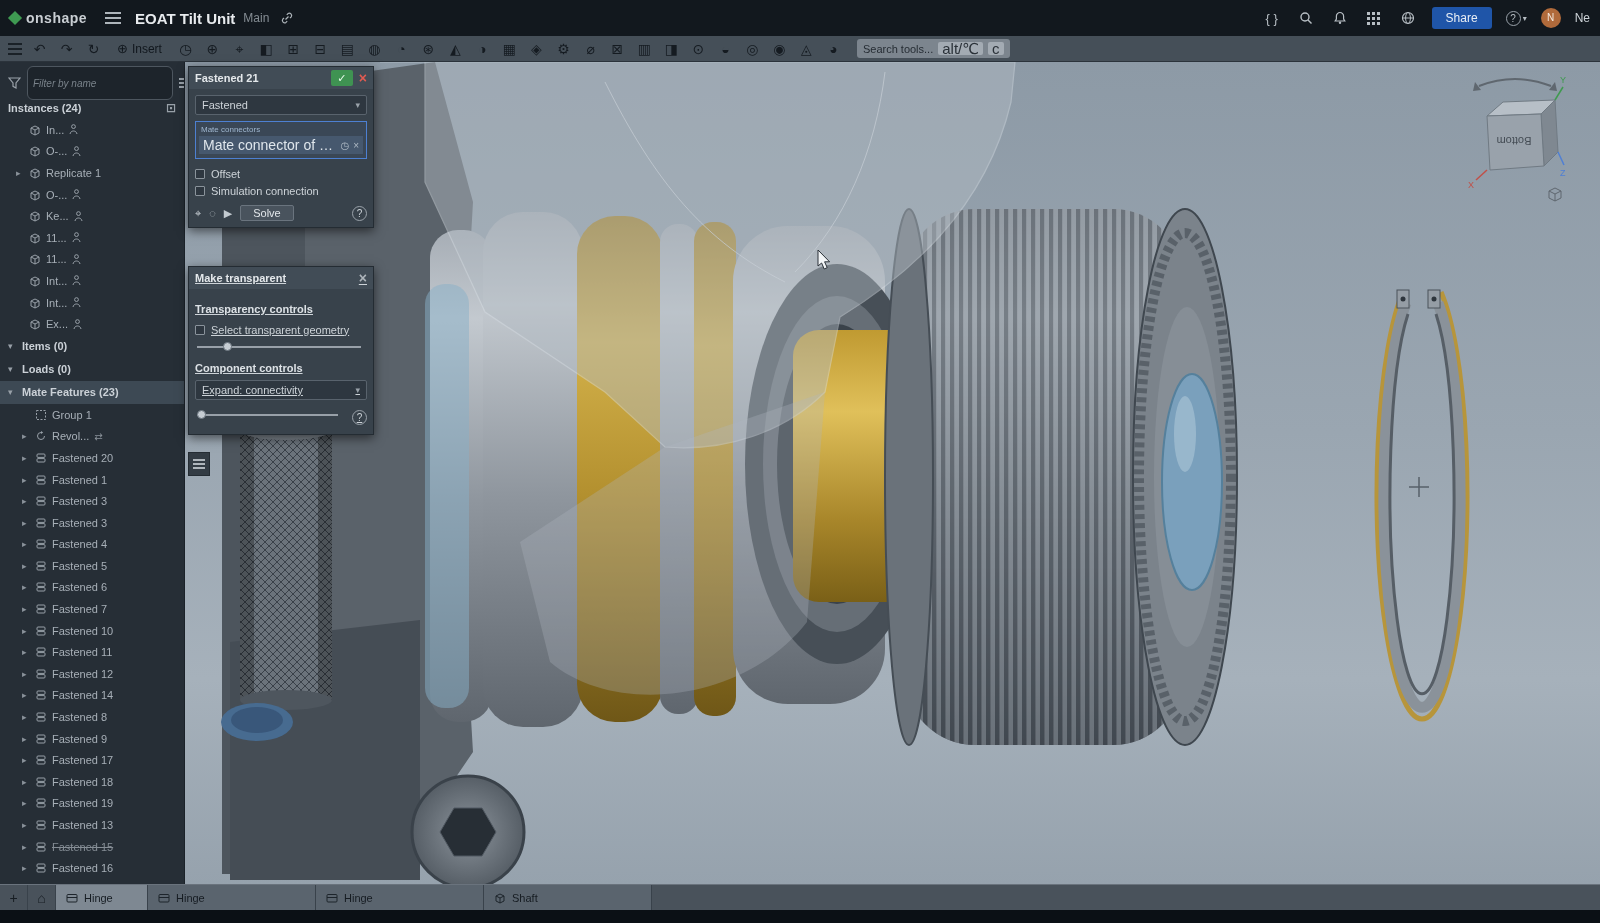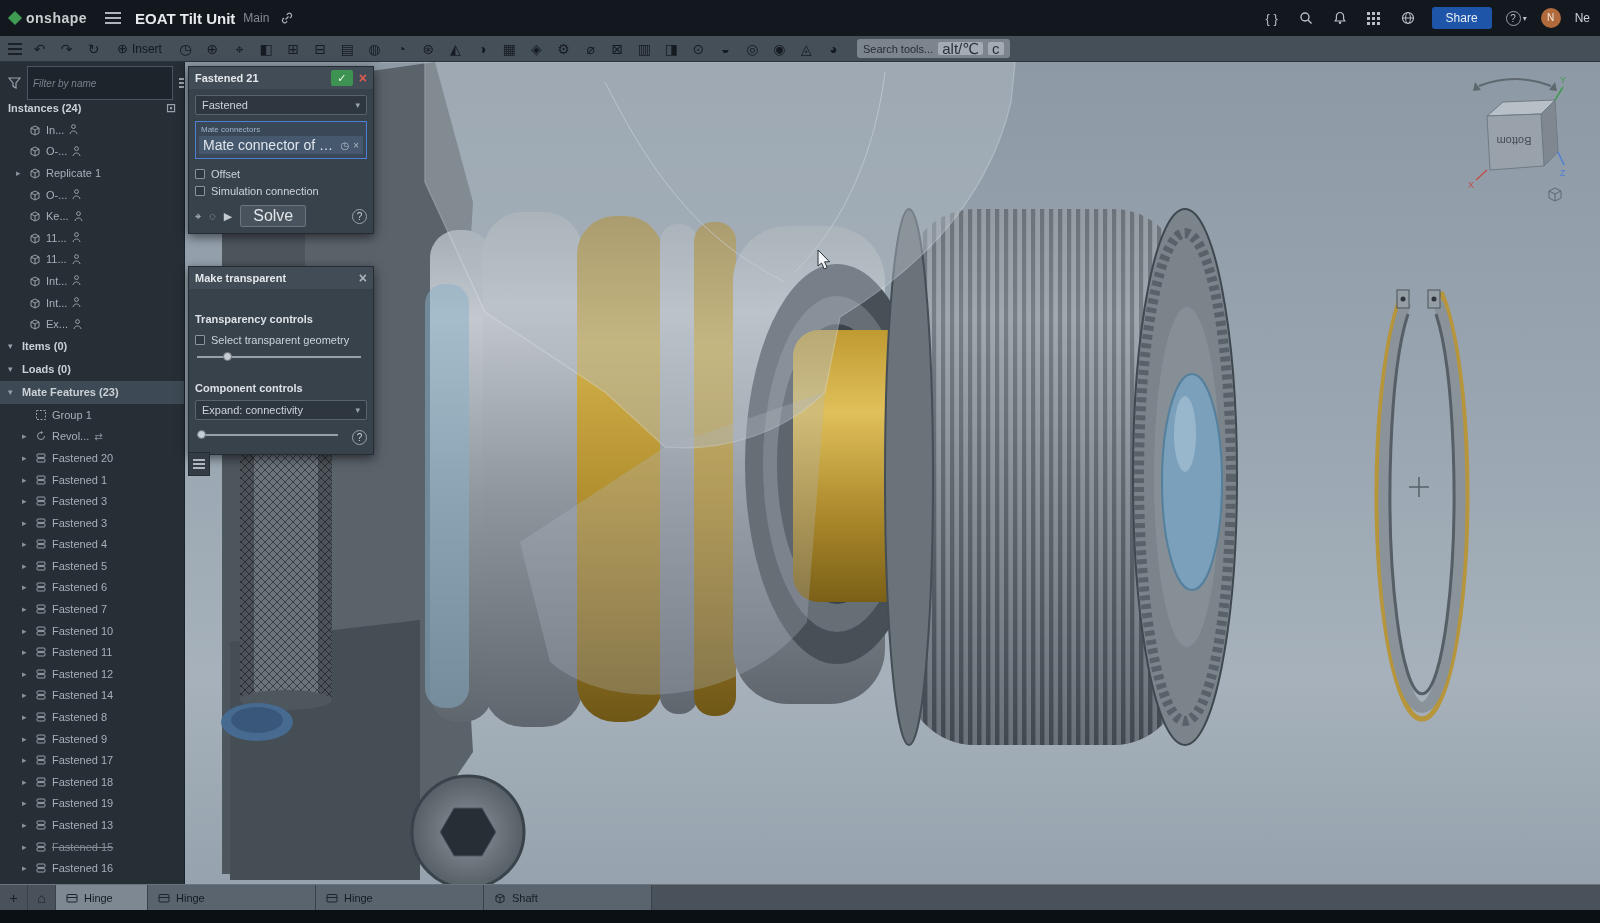--- a/index.html
+++ b/index.html
@@ -38,21 +38,21 @@
   .searchbox { margin-left:10px; display:flex; align-items:center; gap:5px; background:#7c858e;
     border-radius:3px; height:19px; padding:0 6px; cursor:text; }
   .searchbox .ph { font-size:11px; color:#262d34; }
   .kbd { background:#a3abb3; border-radius:2px; font-size:15px; color:#2a3138; padding:1px 4px; line-height:11px; }
 
   
   #leftpanel { position:absolute; left:0; top:62px; width:185px; height:822px;
     background:#262e36; overflow:hidden; padding-top:8px; border-right:1px solid #1b2229; }
   .filter-row { height:26px; display:flex; align-items:center; gap:6px; padding:0 8px; }
   .funnel { flex:0 0 auto; }
-  #filter-input { flex:1; height:18px; background:#1d242b; border:1px solid #4d565f; border-radius:0;
+  #filter-input { flex:1; height:18px; background:#1d242b; border:1px solid #4d565f; border-radius:6px;
     color:#9aa2aa; font-size:10px; font-style:italic; padding:16px 5px; font-family:inherit; }
   #filter-input::placeholder { color:#79828a; font-style:italic; }
   .list-ic { display:flex; flex-direction:column; gap:2px; }
   .list-ic i { width:12px; height:2px; background:#9aa2aa; }
   .sec-head { height:23px; display:flex; align-items:center; gap:5px; padding:0 8px;
     font-size:11px; font-weight:bold; color:#cbd1d7; cursor:pointer; }
   .sec-head .sc { font-size:9px; color:#98a0a8; width:9px; }
   .sec-head.selected { background:#3d4954; }
   .sec-head .tail-ic { margin-left:auto; font-size:12px; color:#98a0a8; }
   .irow,.mrow { height:21.6px; display:flex; align-items:center; gap:5px; padding-left:16px;
@@ -93,23 +93,23 @@
   .select .ca { font-size:9px; color:#9aa2aa; }
   .mc-box { border:1px solid #4d80d2; background:#3a4756; padding:3px 3px 4px; margin-bottom:6px; }
   .mc-label { font-size:8px; color:#9fb6cf; margin:0 0 2px 2px; }
   .mc-row { background:#46586e; height:18px; display:flex; align-items:center; gap:4px; padding:0 4px; }
   .mc-row .txt { flex:1; font-size:14px; color:#dfe6ec; overflow:hidden; text-overflow:ellipsis; white-space:nowrap; }
   .mc-row .mi { font-size:10px; color:#aeb9c4; cursor:pointer; }
   .chk-row { display:flex; align-items:center; gap:6px; height:17px; cursor:pointer; }
   .chk { width:10px; height:10px; border:1px solid #8a939b; background:#2e3740; border-radius:1px; }
   .dlg-ft { display:flex; align-items:center; gap:8px; padding-top:6px; }
   .ft-ic { color:#c3cad0; font-size:11px; cursor:pointer; }
-  .solve-btn { border:1px solid #6a747e; background:#49535d; color:#e2e6ea; font-size:16px;
+  .solve-btn { border:1px solid #6a747e; background:#49535d; color:#e2e6ea; font-size:11px;
     padding:1px 12px; border-radius:2px; cursor:pointer; }
-  .dlg-sec { font-weight:bold; color:#dde2e6; margin:18px 0 6px; }
+  .dlg-sec { font-weight:bold; color:#dde2e6; margin:8px 0 6px; }
   .slider { position:relative; height:14px; margin:2px 0 6px; flex:1; }
   .track { position:absolute; left:2px; right:6px; top:6px; height:2px; background:#98a0a8; }
   .thumb { position:absolute; top:2px; width:9px; height:9px; border-radius:50%;
     background:#c6cdd3; border:1px solid #6b757f; cursor:pointer; }
   .sl-row { display:flex; align-items:center; gap:8px; }
   #tree-toggle { position:absolute; left:188px; top:452px; width:22px; height:24px; background:#333c44;
     border:1px solid #242c33; display:flex; flex-direction:column; gap:2px; justify-content:center;
     align-items:center; cursor:pointer; z-index:5; }
   #tree-toggle i { width:12px; height:2px; background:#aeb5bb; }
 
@@ -822,21 +822,21 @@
       <span class="ft-ic">⌖</span>
       <span class="ft-ic">◌</span>
       <span class="ft-ic">▶</span>
       <button class="solve-btn">Solve</button>
       <span class="sp" style="flex:1;"></span>
       <span class="circle-q">?</span>
     </div>
   </div>
 </div>
 
-<div class="dlg" style="left:188px; top:266px;">
+<div class="dlg" style="left:188px; top:266px;text-decoration:underline;">
   <div class="dlg-hd">
     <span>Make transparent</span>
     <span class="sp"></span>
     <span class="btn-close" style="color:#aeb5bb;">×</span>
   </div>
   <div class="dlg-bd">
     <div class="dlg-sec">Transparency controls</div>
     <div class="chk-row">
       <span class="chk"></span>
       <span>Select transparent geometry</span>

